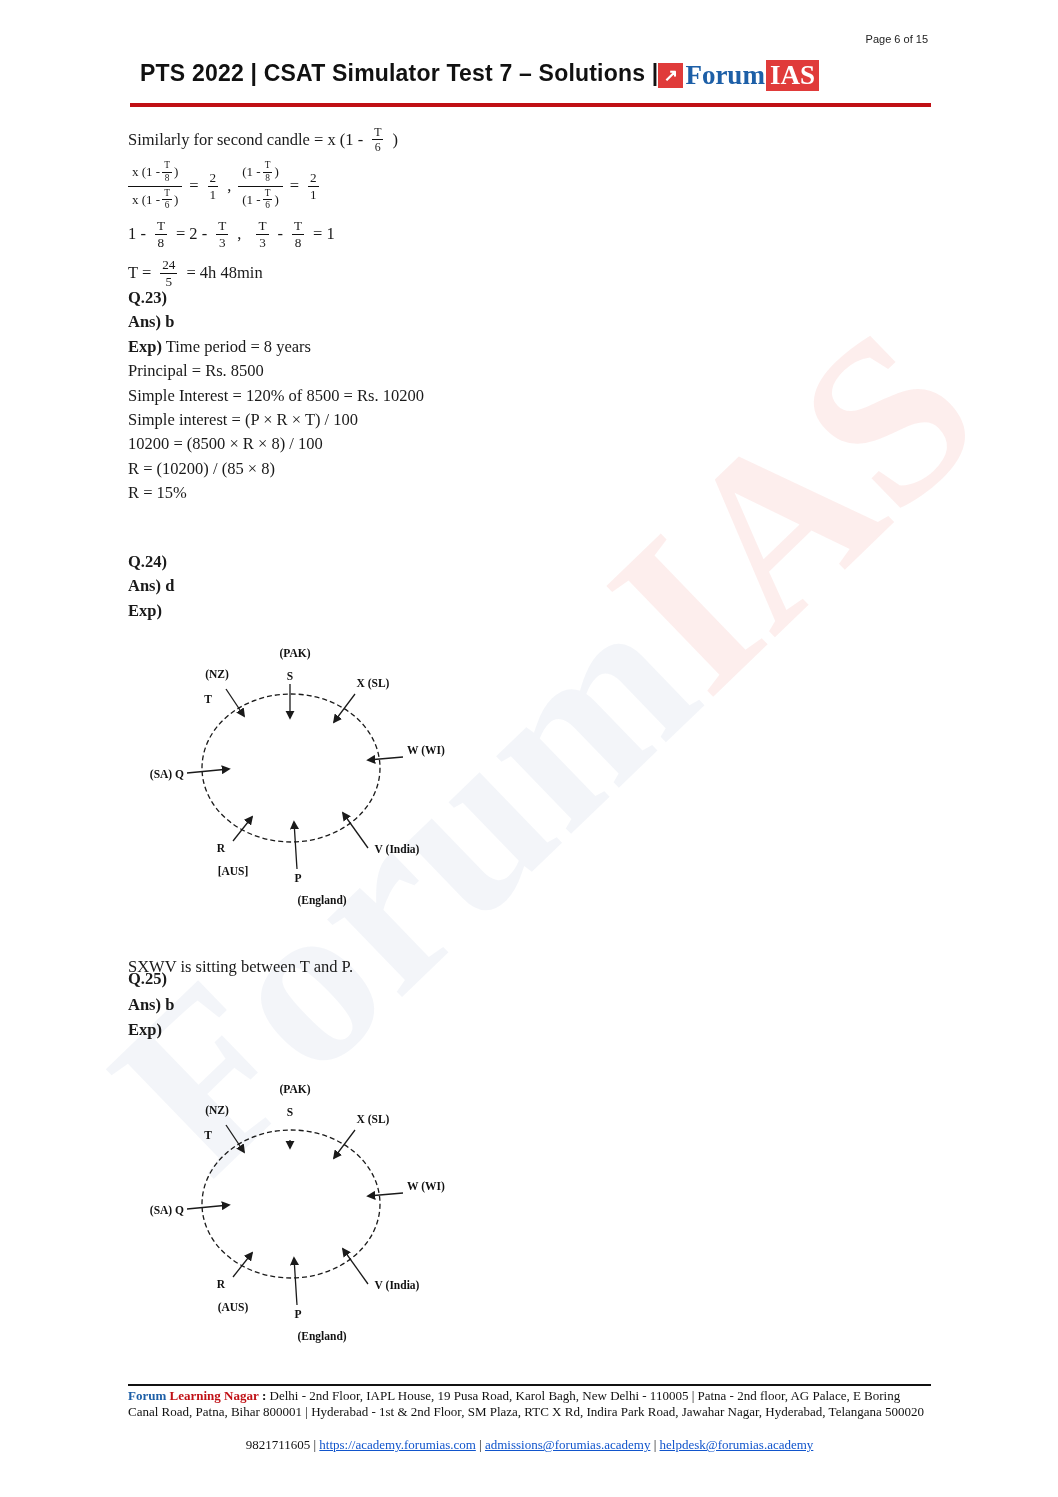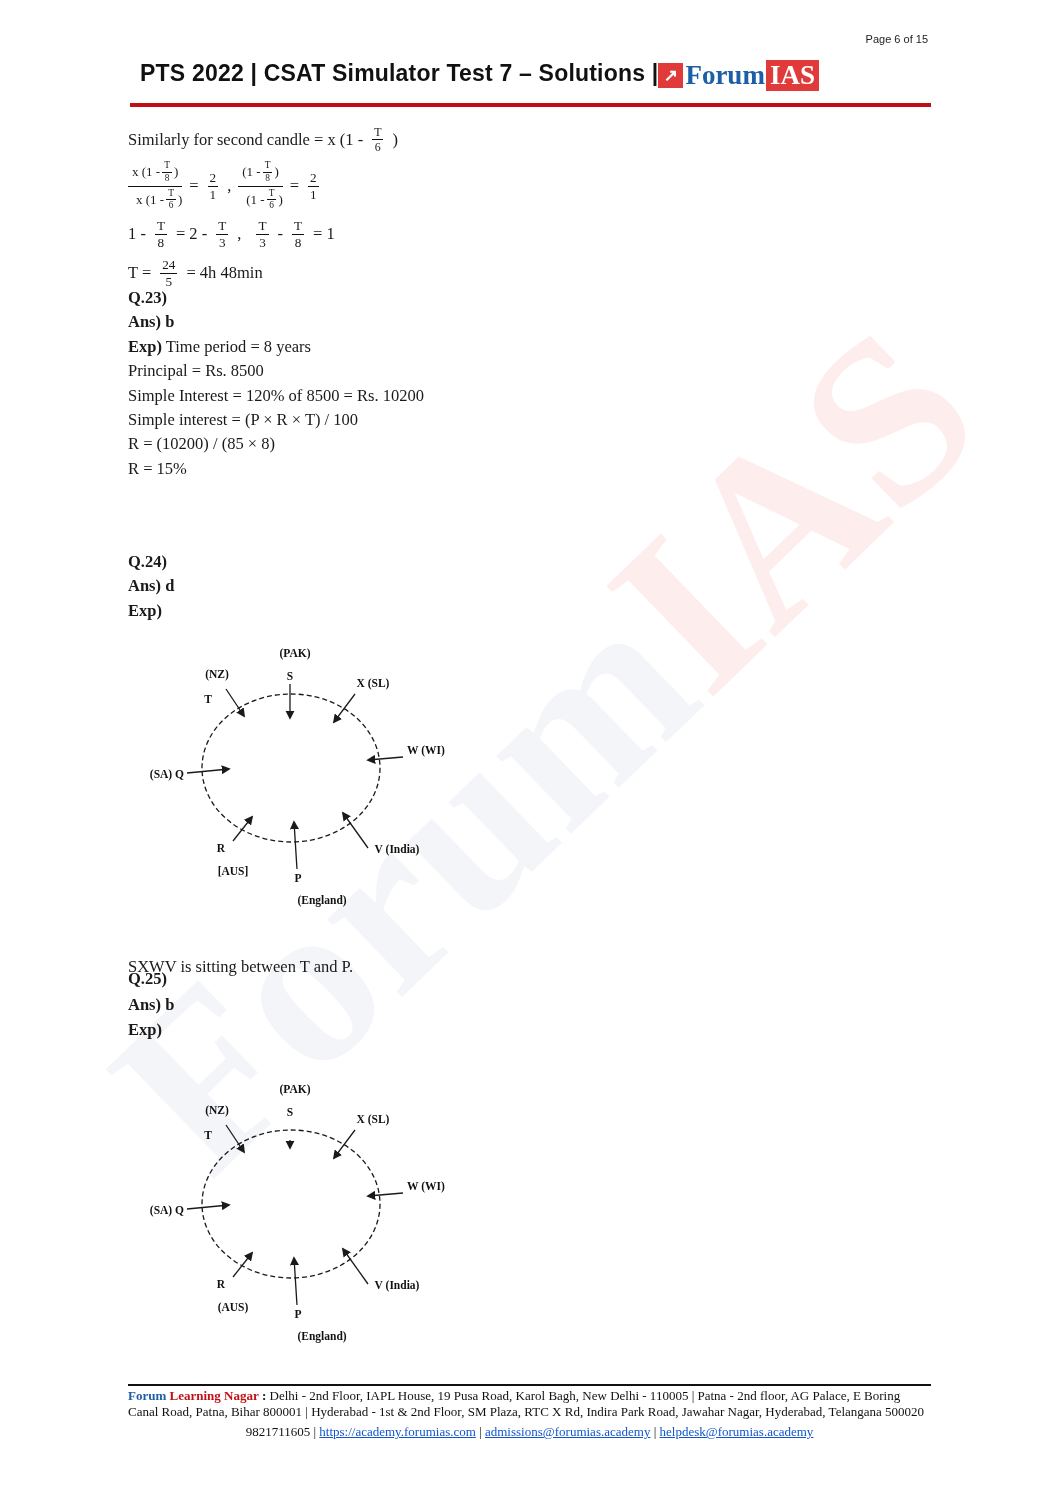--- a/index.html
+++ b/index.html
@@ -32,37 +32,37 @@
   .textblock{font-size:16.5px;line-height:24.4px;}
   .bold{font-weight:bold;}
   .mrow{display:flex;align-items:center;gap:7px;}
 
   .frac{display:inline-flex;flex-direction:column;align-items:center;vertical-align:middle;
         line-height:1.05;font-size:0.72em;margin:0 2px;}
   .frac .fnum{border-bottom:1px solid #111;padding:0 2px 1px;}
   .frac .fden{padding-top:1px;}
   .frac--md{font-size:0.8em;}
 
-  .bigfrac{display:inline-flex;flex-direction:column;align-items:flex-end;vertical-align:middle;
+  .bigfrac{display:inline-flex;flex-direction:column;align-items:center;vertical-align:middle;
            font-size:13px;line-height:1.1;}
   .bigfrac .bnum{border-bottom:1px solid #111;padding:0 4px 2px;display:inline-flex;align-items:center;}
   .bigfrac .bden{padding-top:2px;display:inline-flex;align-items:center;}
 
   
   svg text{font-family:"Liberation Serif", serif;font-weight:bold;font-size:11.5px;fill:#111;}
   svg line, svg ellipse{stroke:#1a1a1a;}
 
   
   .footer-rule{position:absolute;top:1384px;left:128px;width:803px;height:2px;background:#111;}
   .footer{position:absolute;top:1388px;left:128px;width:803px;font-size:13px;line-height:15.5px;
           color:#111;}
   .footer .brand-forum{color:#1d5fa7;font-weight:bold;}
   .footer .brand-rest{color:#c01015;font-weight:bold;}
   .footer .colon{font-weight:bold;}
-  .footer-links{text-align:center;margin-top:5px;}
+  .footer-links{text-align:center;margin-top:18px;}
   .footer a{color:#1155cc;text-decoration:underline;}
 </style>
 </head>
 <body>
 
 <div class="page">
 
   <div class="watermark"><span class="wm-forum">Forum</span><span class="wm-ias">IAS</span></div>
 
   <div class="page-num layer">Page 6 of 15</div>
@@ -167,20 +167,21 @@
     </div>
   </div>
 
   <div class="layer textblock" style="top:286px;left:128px;">
     <div class="bold">Q.23)</div>
     <div><span class="bold">Ans)</span> <span class="bold">b</span></div>
     <div><span class="bold">Exp)</span> <span>Time period = 8 years</span></div>
     <div>Principal = Rs. 8500</div>
     <div>Simple Interest = 120% of 8500 = Rs. 10200</div>
     <div>Simple interest = (P × R × T) / 100</div>
+    <div>10200 = (8500 × R × 8) / 100</div>
     <div>R = (10200) / (85 × 8)</div>
     <div>R = 15%</div>
   </div>
 
   <div class="layer textblock" style="top:550px;left:128px;">
     <div class="bold">Q.24)</div>
     <div><span class="bold">Ans)</span> <span class="bold">d</span></div>
     <div class="bold">Exp)</div>
   </div>
 

